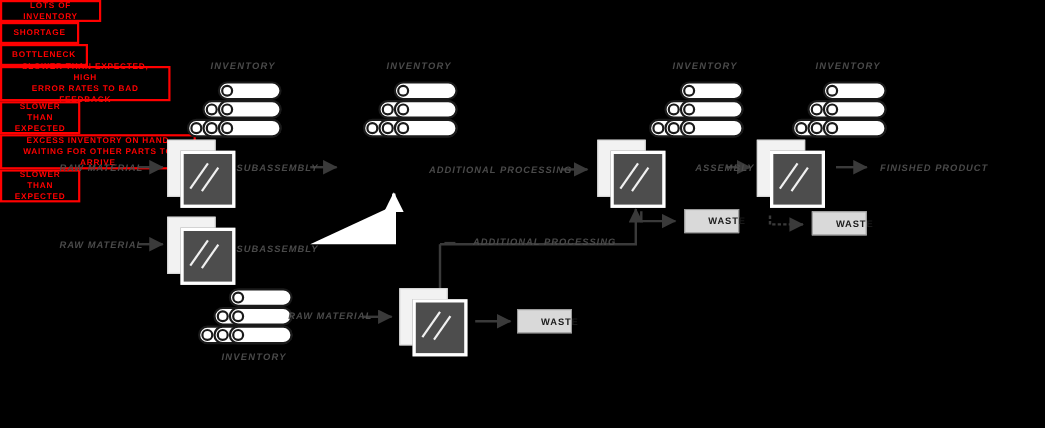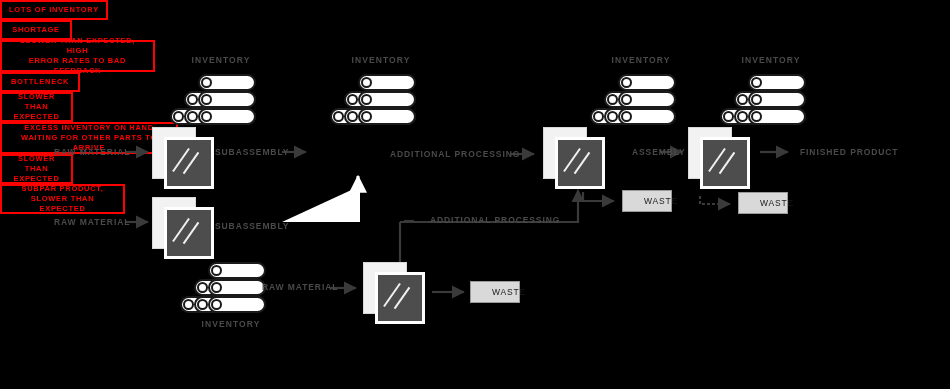--- a/index.html
+++ b/index.html
@@ -3,21 +3,21 @@
 <meta charset="utf-8">
 <style>
   html,body{margin:0;padding:0;background:#000;}
   body{
     width:950px;height:389px;position:relative;overflow:hidden;
     font-family:"Liberation Sans", sans-serif;
   }
   #canvas{position:absolute;left:0;top:0;width:950px;height:389px;}
 
   
-  .abs{position:absolute;}
+  .abs{position:absolute;font-style:italic;}
 
   
   .stage-label{
     color:#4a4a4a;
     font-size:8.5px;
     font-weight:bold;
     letter-spacing:0.9px;
     white-space:nowrap;
     text-transform:uppercase;
     line-height:1;
@@ -88,21 +88,21 @@
   .proc .s1{left:13px;top:6px;height:28px;}
   .proc .s2{left:23px;top:10px;height:26px;}
 
   
   .waste{
     position:absolute;
     background:#d9d9d9;
     border:1px solid #9a9a9a;
     color:#1a1a1a;
     font-size:8.5px;
-    font-weight:normal;
+    font-weight:bold;
     letter-spacing:0.8px;
     display:flex;align-items:center;justify-content:center;
     box-sizing:border-box;
     text-transform:uppercase;
     padding-left:28px;
   }
 
   
   #wires{position:absolute;left:0;top:0;width:950px;height:389px;pointer-events:none;}
 </style>
@@ -310,27 +310,25 @@
   <div class="abs stage-label" style="left:800px;top:148px;">FINISHED PRODUCT</div>
   <div class="abs stage-label" style="left:54px;top:218px;">RAW MATERIAL</div>
   <div class="abs stage-label" style="left:215px;top:222px;">SUBASSEMBLY</div>
   <div class="abs stage-label" style="left:430px;top:216px;">ADDITIONAL PROCESSING</div>
   <div class="abs stage-label" style="left:262px;top:283px;">RAW MATERIAL</div>
 
   <div class="waste" style="left:622px;top:190px;width:50px;height:22px;">WASTE</div>
   <div class="waste" style="left:738px;top:192px;width:50px;height:22px;">WASTE</div>
   <div class="waste" style="left:470px;top:281px;width:50px;height:22px;">WASTE</div>
 
-  <div class="callout" style="left:159px;top:27px;width:108px;height:20px;">LOTS OF INVENTORY</div>
+  <div class="callout" style="left:159px;top:27px;width:92px;height:20px;">LOTS OF INVENTORY</div>
   <div class="callout" style="left:332px;top:27px;width:72px;height:20px;">SHORTAGE</div>
+  <div class="callout" style="left:580px;top:27px;width:80px;height:20px;">BOTTLENECK</div>
   <div class="callout" style="left:418px;top:89px;width:155px;height:32px;">SLOWER THAN EXPECTED, HIGH
 ERROR RATES TO BAD FEEDBACK</div>
-  <div class="callout" style="left:580px;top:27px;width:80px;height:20px;">BOTTLENECK</div>
   <div class="callout" style="left:226px;top:166px;width:73px;height:30px;">SLOWER THAN
 EXPECTED</div>
   <div class="callout" style="left:220px;top:225px;width:178px;height:32px;">EXCESS INVENTORY ON HAND
 WAITING FOR OTHER PARTS TO ARRIVE</div>
   <div class="callout" style="left:263px;top:294px;width:73px;height:30px;">SLOWER THAN
 EXPECTED</div>
-  <div class="callout" style="left:797px;top:167px;width:125px;height:30px;">SUBPAR PRODUCT,
-SLOWER THAN EXPECTED</div>
 
 </div>
 
 </body></html>

